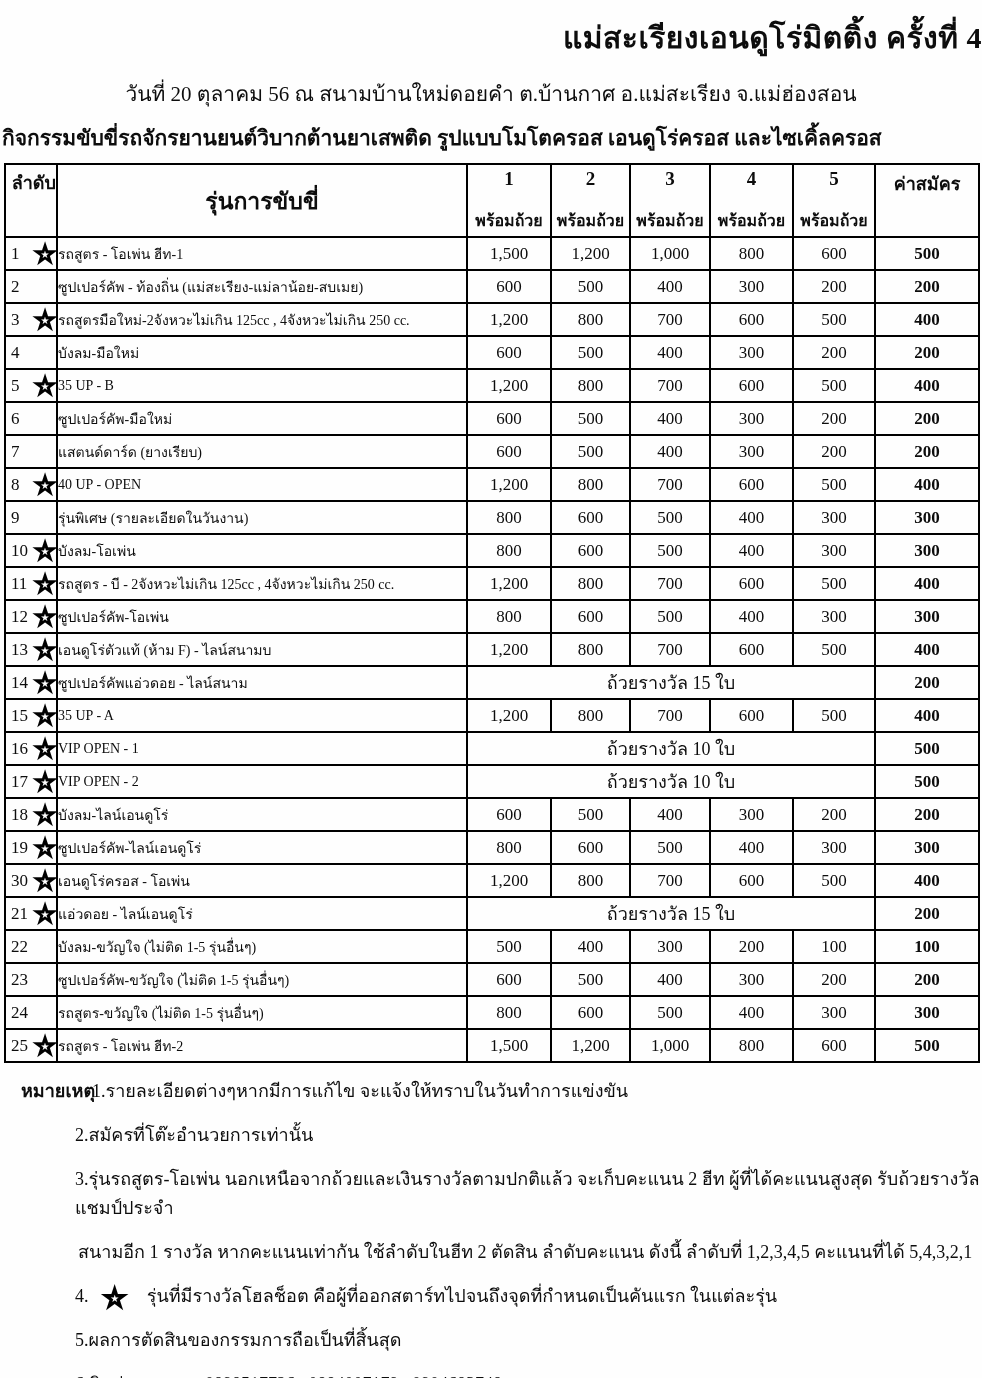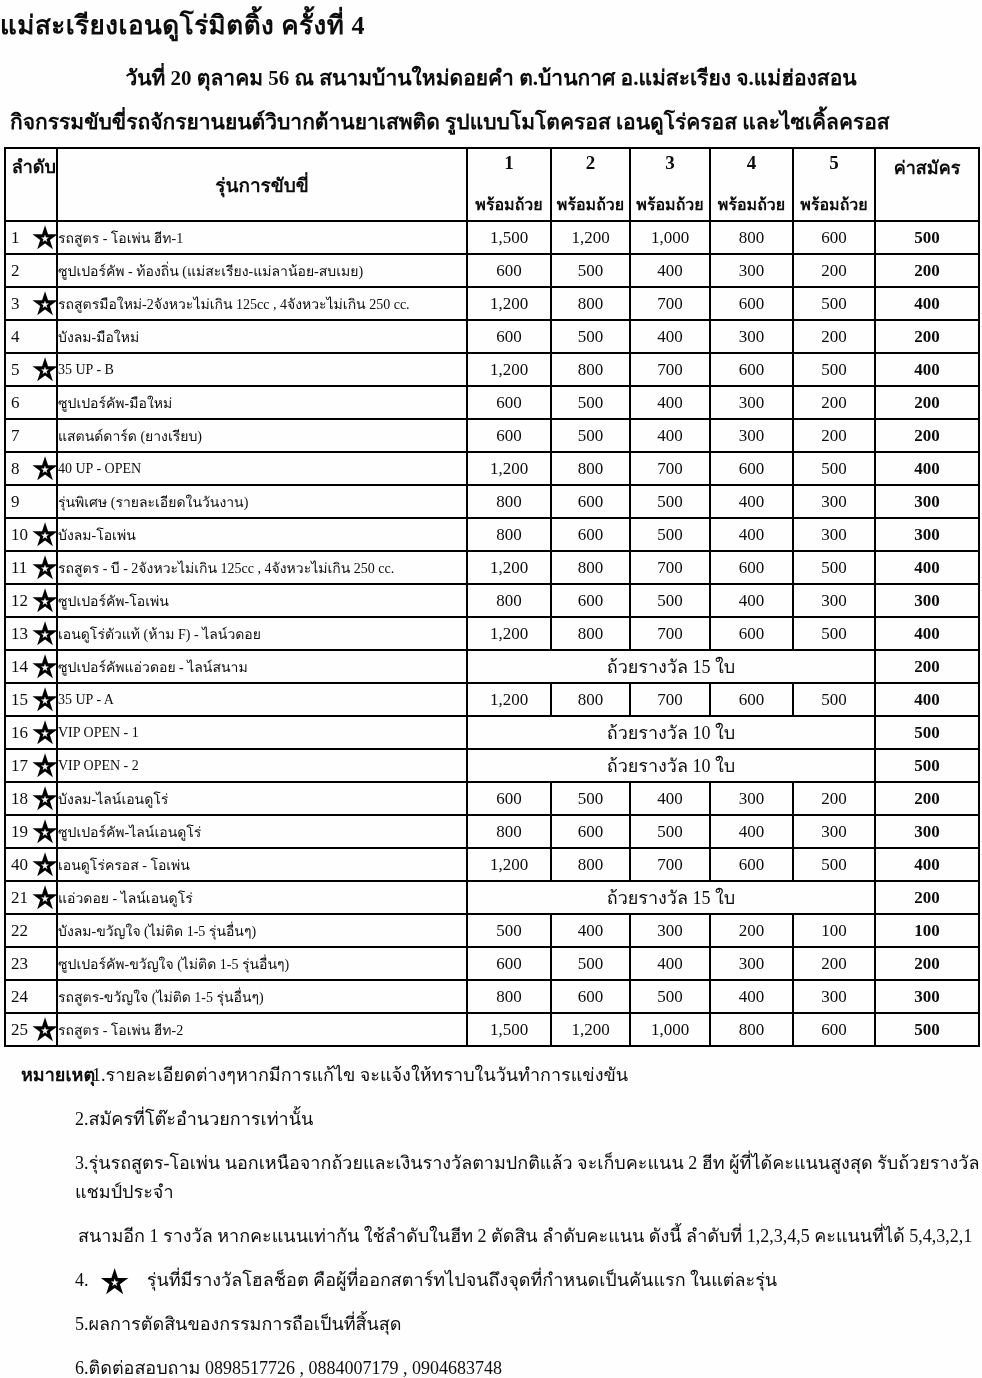--- a/index.html
+++ b/index.html
@@ -2,40 +2,40 @@
 <html><head>
 <meta charset="utf-8">
 <style>
   html,body{margin:0;padding:0;background:#fff;}
   .page{
     width:982px;height:1378px;background:#fefefe;color:#0d0d0d;
     font-family:"Liberation Serif","DejaVu Serif",serif;
     position:relative;overflow:hidden;box-sizing:border-box;
   }
   .title{
-    text-align:left;font-weight:bold;font-size:26px;
-    padding-top:4px;letter-spacing:0.5px;
+    text-align:right;font-weight:bold;font-size:30px;
+    padding-top:14px;letter-spacing:0.5px;
   }
   .date-line{
-    text-align:center;font-weight:bold;font-size:21px;margin-top:16px;
+    text-align:center;font-weight:normal;font-size:21px;margin-top:16px;
   }
   .desc-line{
-    font-weight:bold;font-size:21px;margin-top:11px;padding-left:10px;
+    font-weight:bold;font-size:21px;margin-top:11px;padding-left:2px;
   }
   table.prize-table{
     border-collapse:collapse;table-layout:fixed;
     width:974px;margin:9px 2px 0 4px;
   }
   .prize-table th,.prize-table td{
     border:2px solid #000;padding:0;overflow:visible;
   }
   
   .prize-table thead tr{height:71px;}
   th.h-no{vertical-align:top;text-align:right;font-size:18px;font-weight:bold;padding-top:3px;margin-left:36px;}
-  th.h-name{vertical-align:middle;text-align:center;font-size:19px;font-weight:bold;}
+  th.h-name{vertical-align:middle;text-align:center;font-size:23px;font-weight:bold;}
   th.h-prize{vertical-align:top;}
   th.h-prize .ph{
     display:flex;flex-direction:column;justify-content:space-between;
     height:65px;padding:3px 0;font-weight:bold;
   }
   th.h-prize .rank{font-size:19px;}
   th.h-prize .sub{font-size:16px;}
   th.h-fee{vertical-align:top;text-align:center;font-size:18px;font-weight:bold;padding-top:4px;}
   
   .prize-table tbody tr{height:33px;}
@@ -237,21 +237,21 @@
           <td class="c-name">ซูปเปอร์คัพ-โอเพ่น</td>
           <td class="c-p">800</td>
           <td class="c-p">600</td>
           <td class="c-p">500</td>
           <td class="c-p">400</td>
           <td class="c-p">300</td>
           <td class="c-fee">300</td>
         </tr>
         <tr>
           <td class="c-no"><span>13</span><span class="star">★<span class="inner">★</span></span></td>
-          <td class="c-name">เอนดูโร่ตัวแท้   (ห้าม F) - ไลน์วดอย</td>
+          <td class="c-name">เอนดูโร่ตัวแท้   (ห้าม F) - ไลน์สนามบ</td>
           <td class="c-p">1,200</td>
           <td class="c-p">800</td>
           <td class="c-p">700</td>
           <td class="c-p">600</td>
           <td class="c-p">500</td>
           <td class="c-fee">400</td>
         </tr>
         <tr>
           <td class="c-no"><span>14</span><span class="star">★<span class="inner">★</span></span></td>
           <td class="c-name">ซูปเปอร์คัพแอ่วดอย - ไลน์สนาม</td>
@@ -294,21 +294,21 @@
           <td class="c-no"><span>19</span><span class="star">★<span class="inner">★</span></span></td>
           <td class="c-name">ซูปเปอร์คัพ-ไลน์เอนดูโร่</td>
           <td class="c-p">800</td>
           <td class="c-p">600</td>
           <td class="c-p">500</td>
           <td class="c-p">400</td>
           <td class="c-p">300</td>
           <td class="c-fee">300</td>
         </tr>
         <tr>
-          <td class="c-no"><span>40</span><span class="star">★<span class="inner">★</span></span></td>
+          <td class="c-no"><span>30</span><span class="star">★<span class="inner">★</span></span></td>
           <td class="c-name">เอนดูโร่ครอส - โอเพ่น</td>
           <td class="c-p">1,200</td>
           <td class="c-p">800</td>
           <td class="c-p">700</td>
           <td class="c-p">600</td>
           <td class="c-p">500</td>
           <td class="c-fee">400</td>
         </tr>
         <tr>
           <td class="c-no"><span>21</span><span class="star">★<span class="inner">★</span></span></td>

